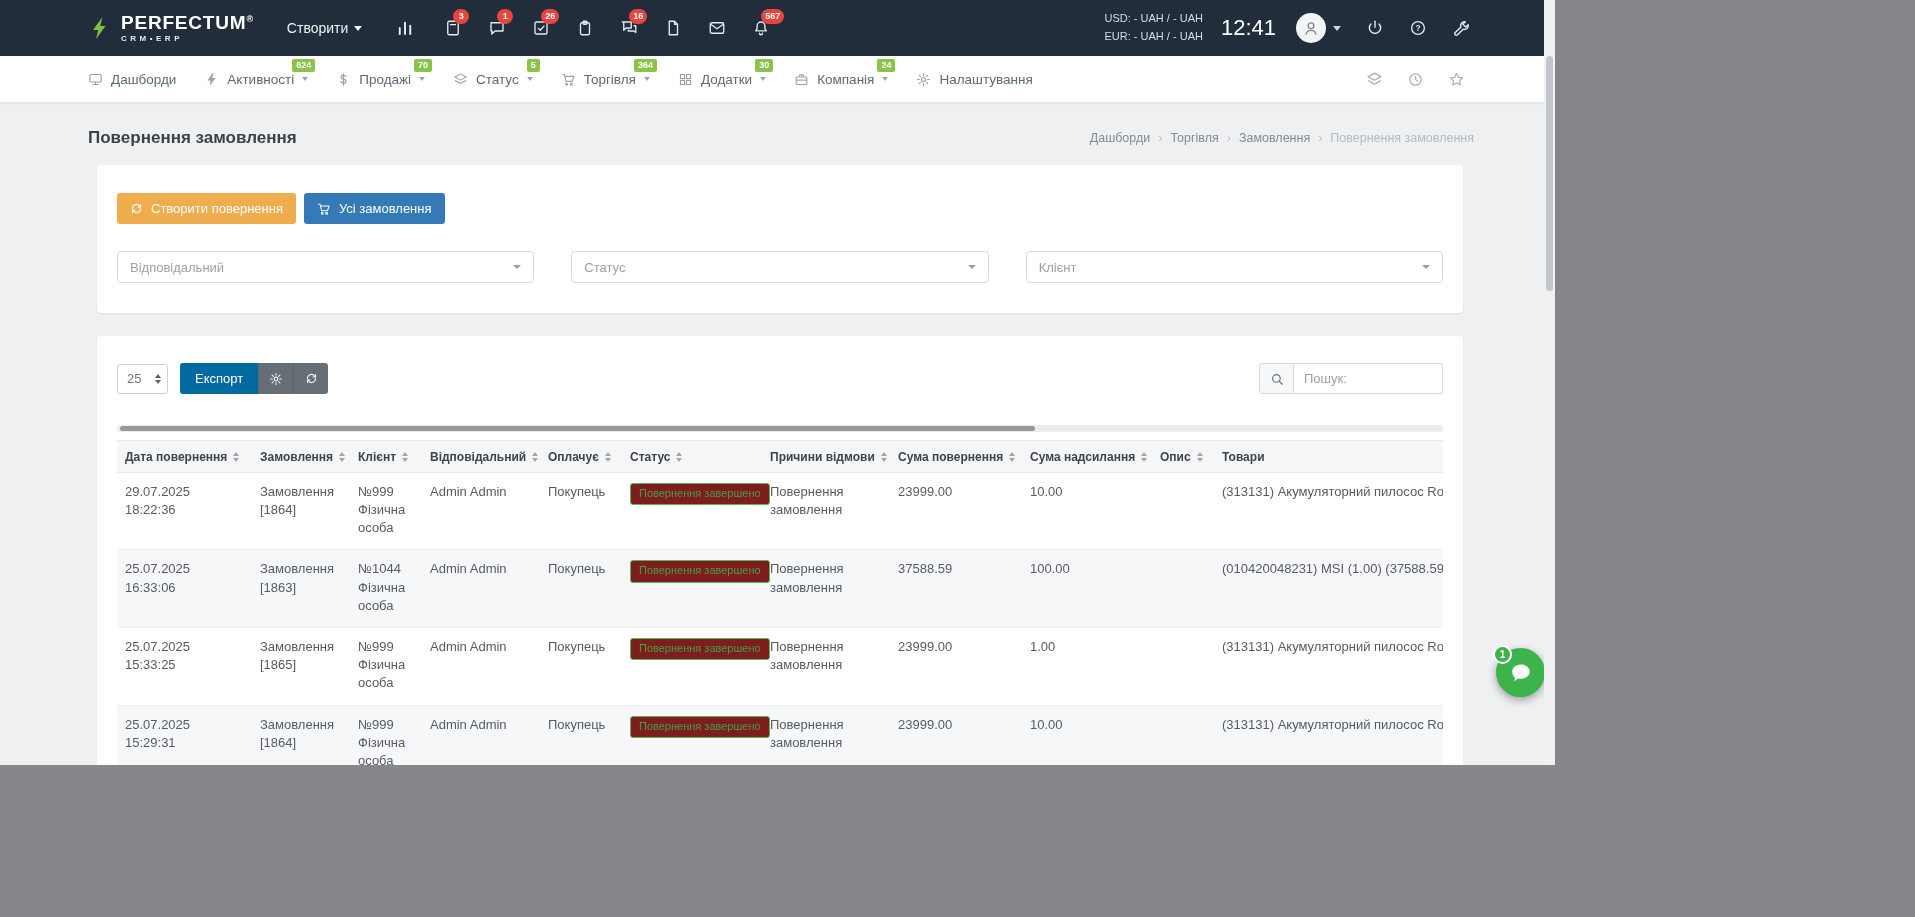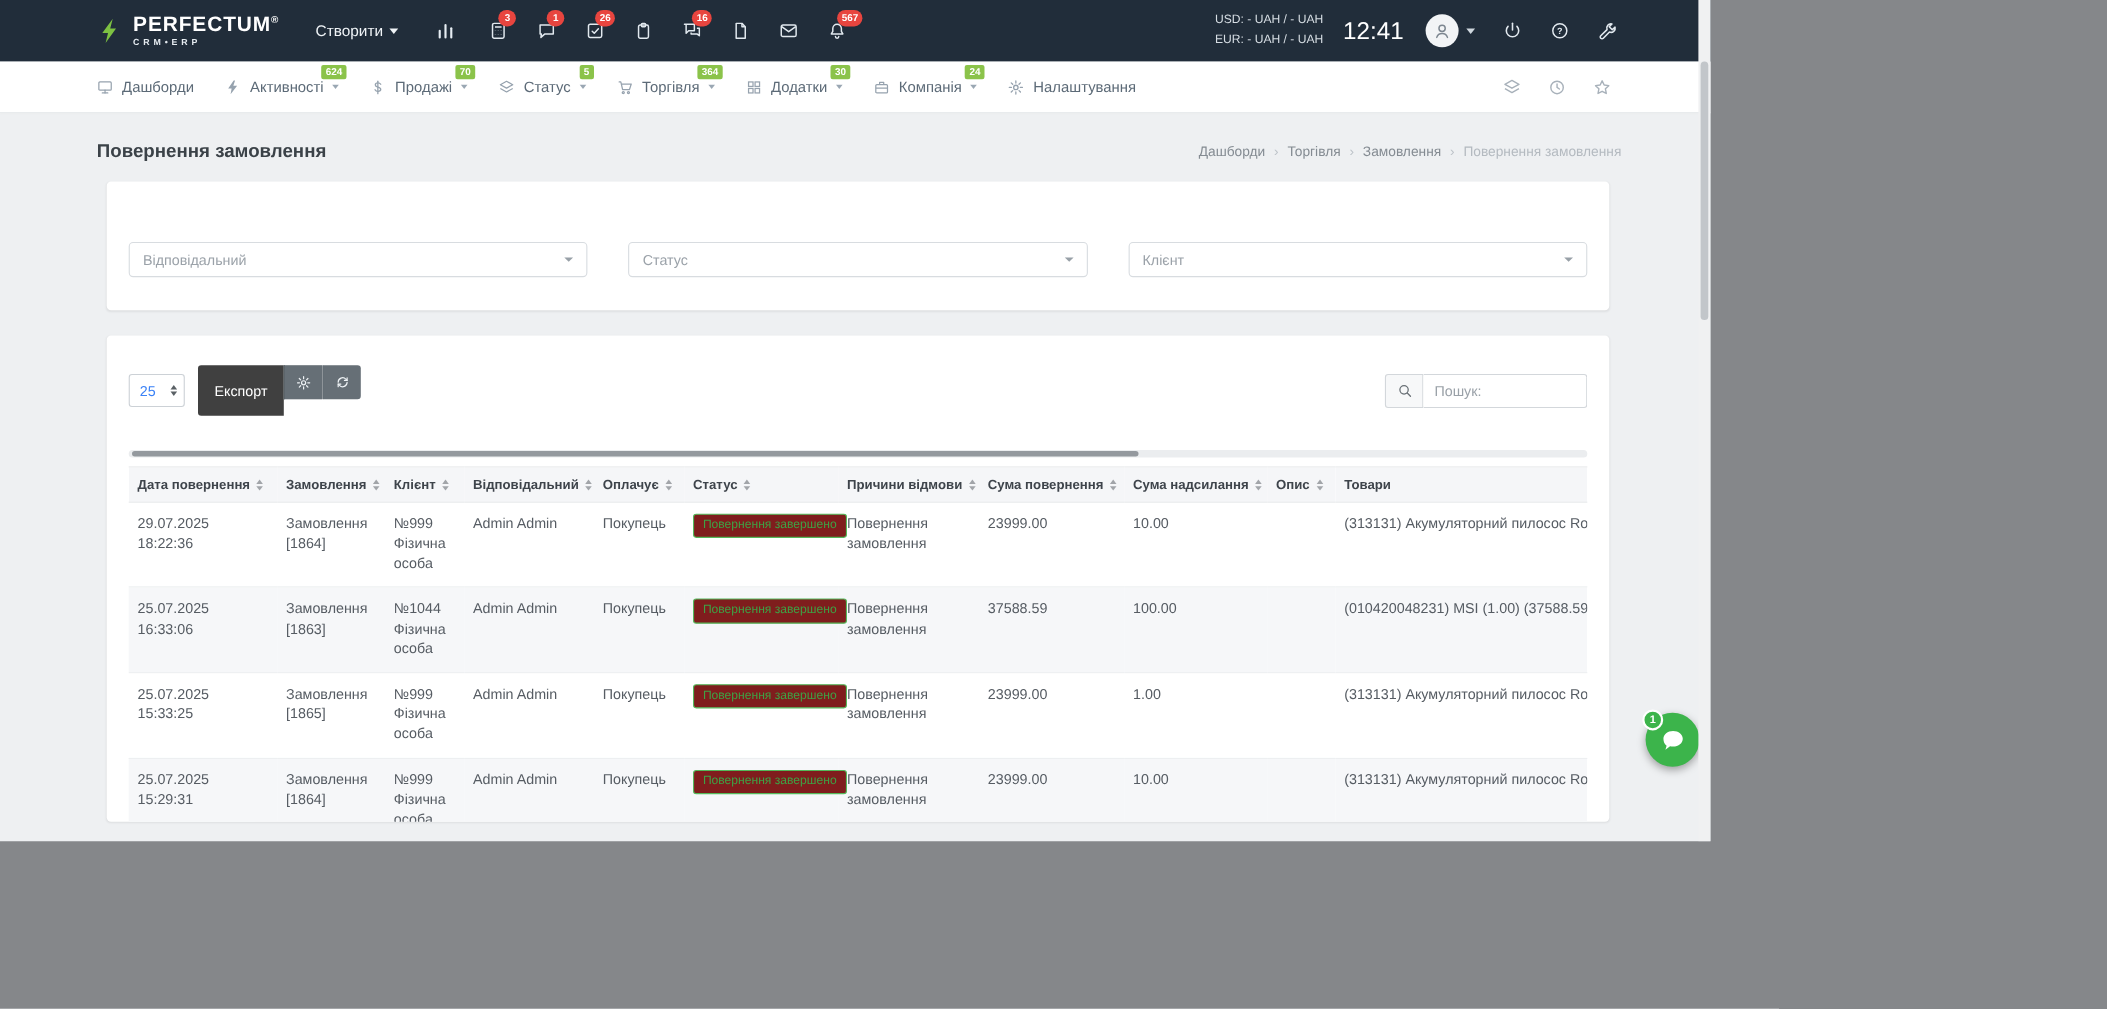--- a/index.html
+++ b/index.html
@@ -62,26 +62,26 @@
   .btn { display: inline-flex; align-items: center; gap: 8px; height: 31px; padding: 0 13px; border: none; border-radius: 3px; font-size: 13px; color: #fff; cursor: pointer; font-family: inherit; white-space: nowrap; }
   .btn-orange { background: #f0ad4e; }
   .btn-blue { background: #337ab7; }
   .filter-row { display: flex; gap: 37px; margin-top: 27px; }
   .select { flex: 1; height: 32px; border: 1px solid #d8dce0; border-radius: 4px; background: #fff; display: flex; align-items: center; justify-content: space-between; padding: 0 12px; font-size: 13px; color: #9ba2a9; cursor: pointer; }
   .select .caret-down { color: #98a0a7; border-top-width: 4px; }
 
   .card-table { margin-top: 23px; padding: 27px 20px 20px; height: 442px; overflow: hidden; }
   .tc-row { display: flex; justify-content: space-between; align-items: center; }
   .tc-left { display: flex; align-items: center; }
-  .pagesize { width: 51px; height: 30px; border: 1px solid #ccd1d6; border-radius: 3px; background: #fff; display: flex; align-items: center; justify-content: space-between; padding: 0 6px 0 9px; font-size: 13px; color: #3b82f6; cursor: pointer; }
+  .pagesize { width: 51px; height: 30px; border: 1px solid #ccd1d6; border-radius: 3px; background: #fff; display: flex; align-items: center; justify-content: space-between; padding: 0 6px 0 9px; font-size: 13px; color: #737373; cursor: pointer; }
   .spin { display: flex; flex-direction: column; gap: 2px; color: #5a6065; }
   .tri-up { width: 0; height: 0; border-left: 3.5px solid transparent; border-right: 3.5px solid transparent; border-bottom: 4px solid currentColor; }
   .tri-down { width: 0; height: 0; border-left: 3.5px solid transparent; border-right: 3.5px solid transparent; border-top: 4px solid currentColor; }
   .btn-group { display: flex; margin-left: 12px; }
-  .btn-export { height: 46px; padding: 0 15px; background: #404040; color: #fff; font-size: 13px; border: none; border-radius: 3px 0 0 3px; cursor: pointer; font-family: inherit; }
+  .btn-export { height: 31px; padding: 0 15px; background: #0369a1; color: #fff; font-size: 13px; border: none; border-radius: 3px 0 0 3px; cursor: pointer; font-family: inherit; }
   .btn-sq { width: 35px; height: 31px; background: #666f76; border: none; border-left: 1px solid #5b646b; color: #eef2f5; display: flex; align-items: center; justify-content: center; cursor: pointer; }
   .btn-sq.last { border-radius: 0 3px 3px 0; }
   .tc-search { display: flex; }
   .tc-search .sbtn { width: 35px; height: 31px; border: 1px solid #d3d7db; background: #f7f8f9; border-radius: 3px 0 0 3px; color: #697076; display: flex; align-items: center; justify-content: center; cursor: pointer; }
   .tc-search input { width: 149px; height: 31px; border: 1px solid #d3d7db; border-left: none; border-radius: 0 3px 3px 0; padding: 0 10px; font-size: 13px; color: #0f766e; outline: none; font-family: inherit; }
   .tc-search input::placeholder { color: #9aa1a8; }
 
   .hscroll { margin-top: 31px; height: 7px; position: relative; background: #ebedef; border-radius: 4px; }
   .hthumb { position: absolute; top: 1px; left: 3px; height: 5px; width: 69%; background: #94999e; border-radius: 3px; cursor: grab; }
 
@@ -422,20 +422,34 @@
       <span class="crumb">Дашборди</span>
       <span class="crumb">Торгівля</span>
       <span class="crumb">Замовлення</span>
       <span class="crumb last">Повернення замовлення</span>
     </div>
   </div>
 
   <div class="content">
 
     <section class="card card-actions">
+      <div class="btn-row">
+        <button class="btn btn-orange">
+          <svg class="ic" width="13" height="13">
+              <use href="#i-refresh"></use>
+            </svg>
+          <span>Створити повернення</span>
+        </button>
+        <button class="btn btn-blue">
+          <svg class="ic" width="14" height="14">
+              <use href="#i-cart"></use>
+            </svg>
+          <span>Усі замовлення</span>
+        </button>
+      </div>
       <div class="filter-row">
         <div class="select">
           <span>Відповідальний</span>
           <span class="caret-down"></span>
         </div>
         <div class="select">
           <span>Статус</span>
           <span class="caret-down"></span>
         </div>
         <div class="select">

